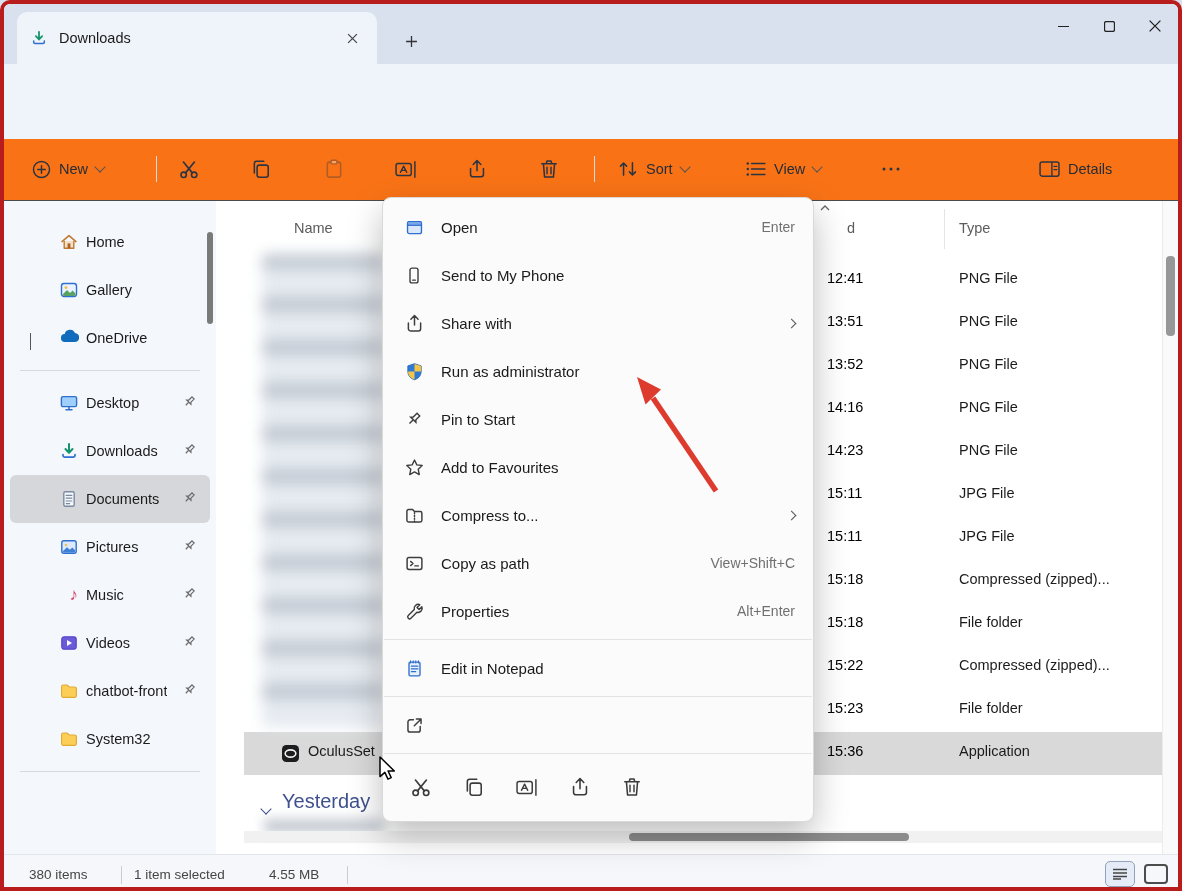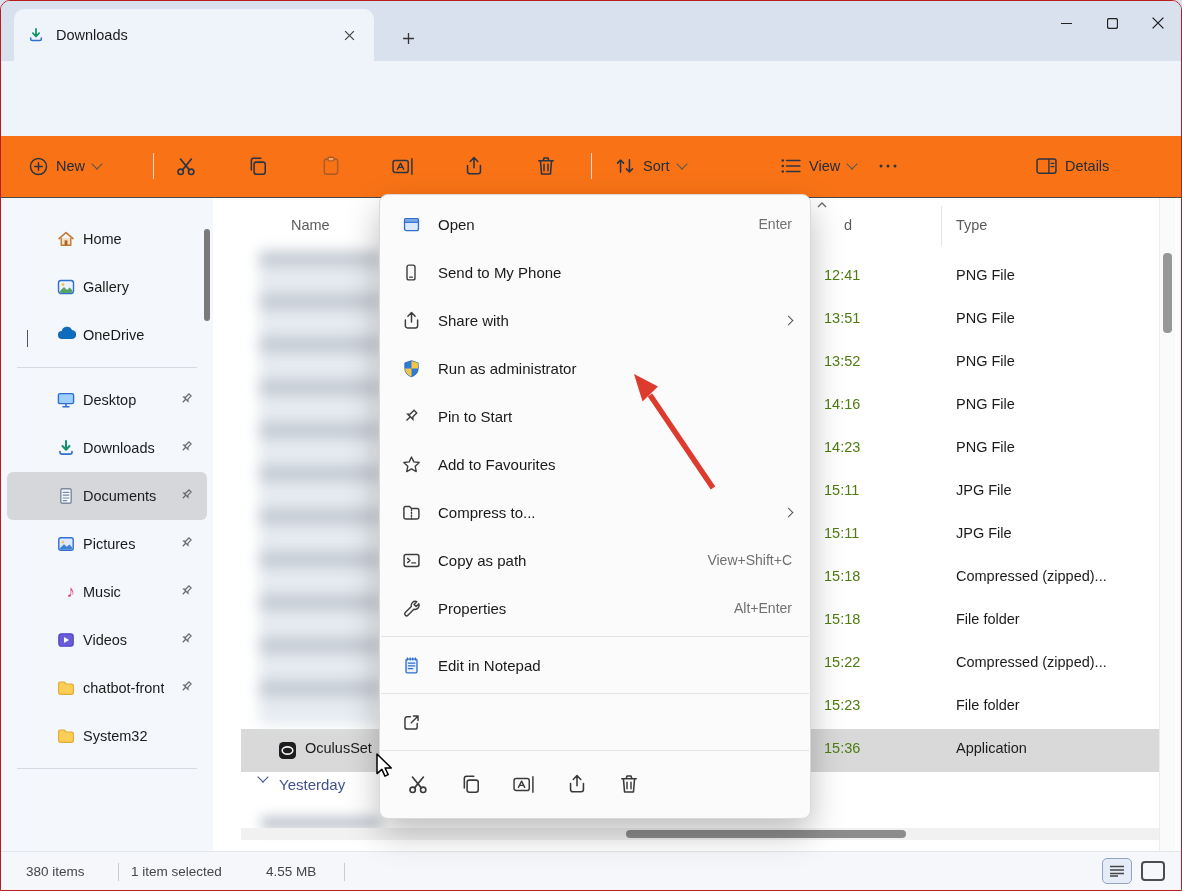--- a/index.html
+++ b/index.html
@@ -1,18 +1,18 @@
 <!DOCTYPE html>
 <html><head>
 <meta charset="utf-8">
 <style>
   * { margin:0; padding:0; box-sizing:border-box; }
   html,body { width:1182px; height:891px; }
   body { font-family:"Liberation Sans","DejaVu Sans",sans-serif; color:#1b1b1b; background:#d9e1ee; overflow:hidden; }
-  .window { position:absolute; inset:0; background:#ffffff; border:1px solid #b91c1c; border-radius:10px 10px 0 0; overflow:hidden;padding-left:48px; }
+  .window { position:absolute; inset:0; background:#ffffff; border:4px solid #b91c1c; border-radius:10px 10px 0 0; overflow:hidden;padding-left:48px; }
 
   
   .tabbar { position:absolute; left:0; top:0; width:100%; height:60px; background:#d9e1ee; }
   .tab { position:absolute; left:13px; top:8px; width:360px; height:52px; background:#eff3fa; border-radius:10px 10px 0 0; display:flex; align-items:center; padding:0 14px; }
   .tab-title { font-size:14.5px; margin-left:12px; flex:1; }
   .tab-close { width:22px; height:22px; display:flex; align-items:center; justify-content:center; color:#444; }
   .newtab { position:absolute; left:393px; top:23px; width:28px; height:28px; display:flex; align-items:center; justify-content:center; color:#333; }
   .wincontrols { position:absolute; right:0; top:0; height:44px; display:flex; }
   .wc { width:46px; height:44px; display:flex; align-items:center; justify-content:center; color:#222; }
 
@@ -48,25 +48,25 @@
   
   .content { position:absolute; left:240px; top:197px; width:918px; height:653px; background:#fff; }
   .colhead { position:absolute; top:0; left:0; width:100%; height:56px; font-size:14.5px; color:#5c5c5c; }
   .colhead .h-name { position:absolute; left:50px; top:19px; }
   .colhead .h-d { position:absolute; left:603px; top:19px; }
   .colhead .h-type { position:absolute; left:715px; top:19px; }
   .colhead .sortcaret { position:absolute; left:576px; top:4px; color:#666; }
   .colhead .h-sep { position:absolute; left:700px; top:8px; width:1px; height:40px; background:#e4e4e4; }
   .frow { position:absolute; left:0; width:100%; height:43px; }
   .frow.selected { background:#d9d9d9; }
-  .fcell-time { position:absolute; left:583px; top:11px; font-size:14.5px; color:#4d7c0f;text-align:center; }
+  .fcell-time { position:absolute; left:583px; top:11px; font-size:14.5px; color:#000000;text-align:center; }
   .fcell-type { position:absolute; left:715px; top:11px; font-size:14.5px; color:#1b1b1b; white-space:nowrap; }
   .fcell-name { position:absolute; left:64px; top:11px; font-size:14.5px; white-space:nowrap; }
   .file-icon { position:absolute; left:38px; top:13px; width:17px; height:17px; }
-  .grouphead { position:absolute; left:0; top:578px; height:34px; display:flex; align-items:flex-start; color:#3f518d; font-size:15px; }
+  .grouphead { position:absolute; left:0; top:578px; height:34px; display:flex; align-items:flex-end; color:#3f518d; font-size:20px; }
   .grouphead .gchev { width:8px; height:8px; border-right:1.7px solid #3f518d; border-bottom:1.7px solid #3f518d; transform:rotate(45deg); margin:-3px 12px 0 18px; }
   .blurblock { position:absolute; left:18px; top:53px; width:122px; height:473px;
     background:repeating-linear-gradient(180deg, rgba(120,135,155,.45) 0 15px, rgba(225,231,238,.85) 15px 43px);
     filter:blur(7px); border-radius:4px; }
   .blurblock2 { position:absolute; left:20px; top:618px; width:120px; height:14px; background:rgba(140,150,165,.5); filter:blur(6px); }
 
   
   .vscroll { position:absolute; left:1158px; top:197px; width:16px; height:653px; background:#fafafa; border-left:1px solid #ececec; }
   .vthumb { position:absolute; left:3px; top:55px; width:9px; height:80px; background:#979797; border-radius:4px; }
   .hscroll { position:absolute; left:240px; top:827px; width:918px; height:12px; background:#f1f1f1; }
@@ -239,21 +239,21 @@
     <div class="tb-sep" style="left:590px"></div>
 
     <div class="tb-item" style="left:614px">
       <svg width="20" height="18" viewBox="0 0 18 16">
           <path d="M5 13.5 V2.8 M2.3 5.4 L5 2.6 L7.7 5.4" fill="none" stroke="#2b3442" stroke-width="1.4" stroke-linecap="round" stroke-linejoin="round"></path>
           <path d="M13 2.5 V13.2 M10.3 10.6 L13 13.4 L15.7 10.6" fill="none" stroke="#2b3442" stroke-width="1.4" stroke-linecap="round" stroke-linejoin="round"></path>
         </svg>
       <span>Sort</span>
       <span class="chev"></span>
     </div>
-    <div class="tb-item" style="left:780px">
+    <div class="tb-item" style="left:742px">
       <svg width="20" height="16" viewBox="0 0 18 14">
           <circle cx="1.6" cy="2" r="1.1" fill="#2b3442"></circle>
           <circle cx="1.6" cy="7" r="1.1" fill="#2b3442"></circle>
           <circle cx="1.6" cy="12" r="1.1" fill="#2b3442"></circle>
           <path d="M5 2 H17 M5 7 H17 M5 12 H17" stroke="#2b3442" stroke-width="1.4" stroke-linecap="round"></path>
         </svg>
       <span>View</span>
       <span class="chev"></span>
     </div>
     <div class="tb-icon" style="position:absolute;left:872px">

